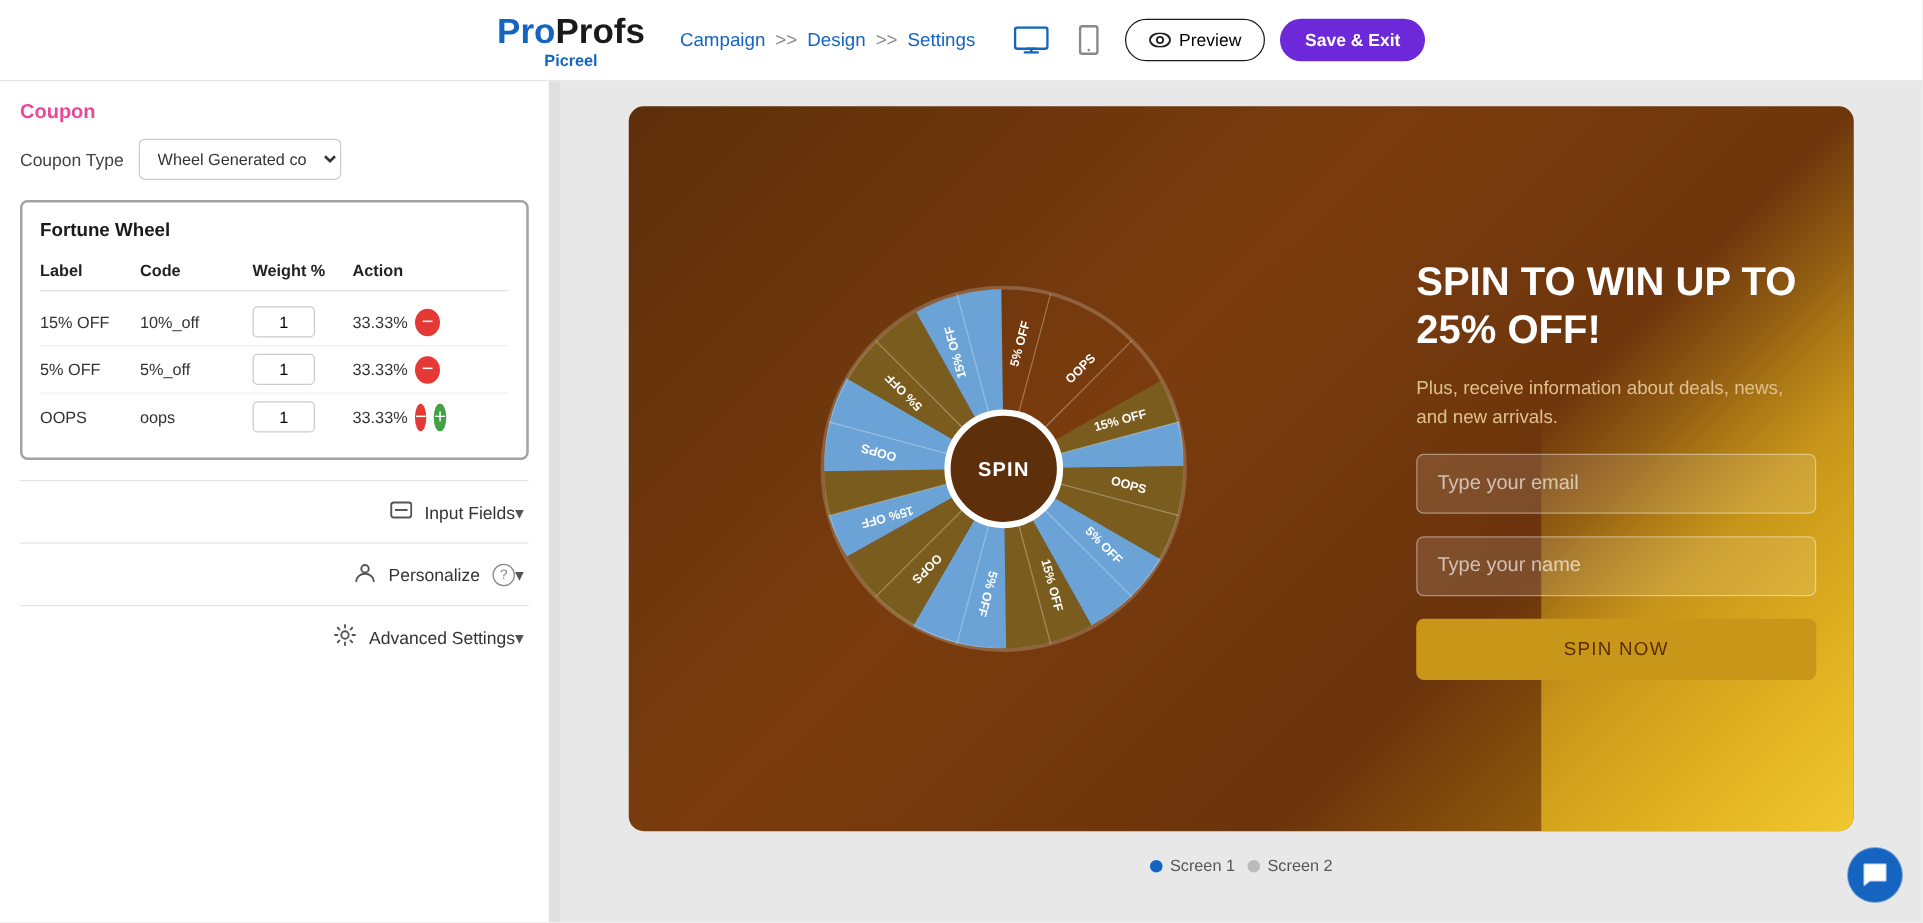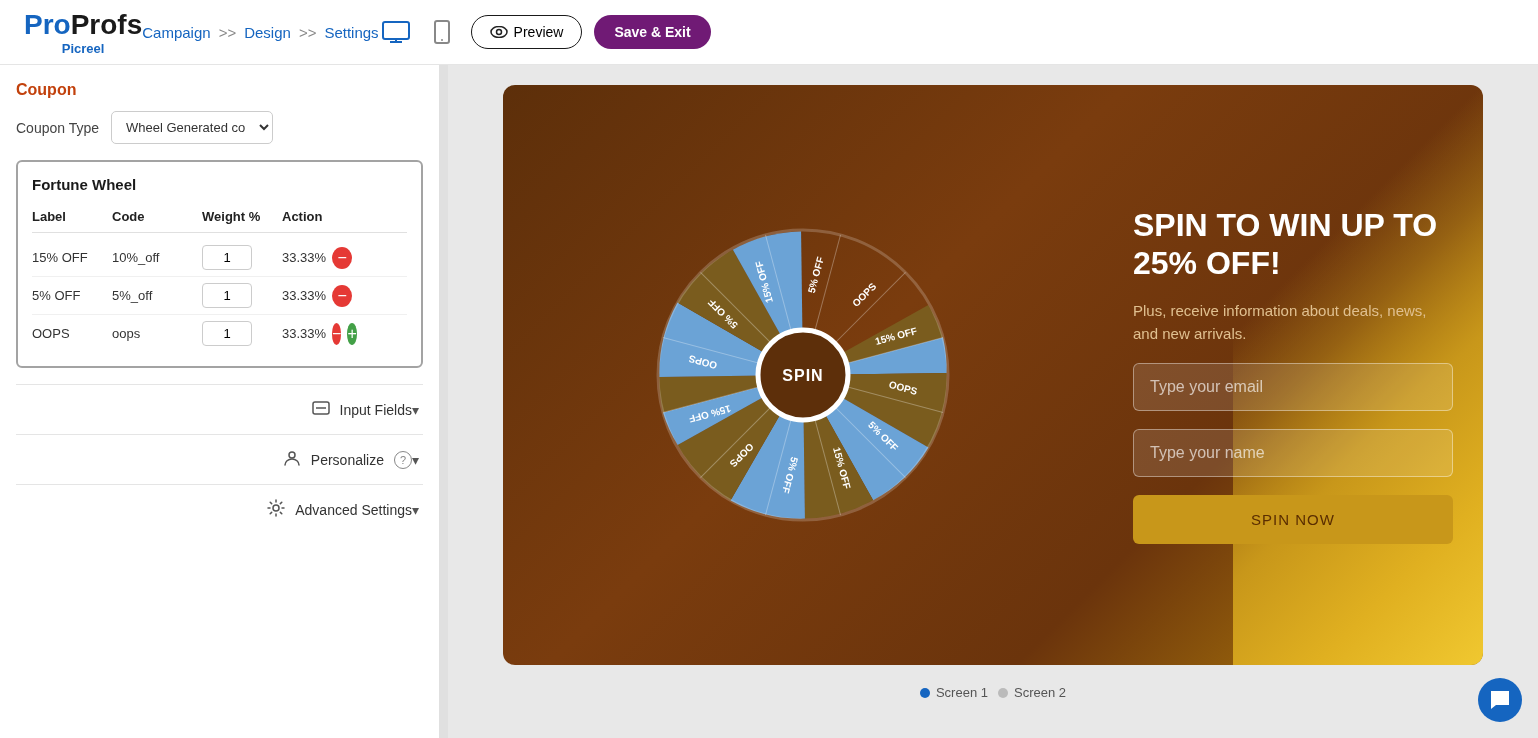--- a/index.html
+++ b/index.html
@@ -1,40 +1,40 @@
 <!DOCTYPE html>
 <html><head>
   <meta charset="utf-8">
   <style>
     * { box-sizing: border-box; margin: 0; padding: 0; }
     body { font-family: -apple-system, BlinkMacSystemFont, 'Segoe UI', sans-serif; background: #f5f5f5; width: 1538px; height: 738px; overflow: hidden; display: flex; flex-direction: column; }
 
     
-    .header { background: #fff; height: 65px; display: flex; align-items: center; justify-content: flex-start; padding: 0 24px; border-bottom: 1px solid #e5e5e5; flex-shrink: 0; }
+    .header { background: #fff; height: 65px; display: flex; align-items: center; justify-content: center; padding: 0 24px; border-bottom: 1px solid #e5e5e5; flex-shrink: 0; gap: 28px; }
     .logo { display: flex; flex-direction: column; }
     .logo-pro { font-size: 28px; font-weight: 800; color: #1a1a1a; }
     .logo-pro span { color: #1565C0; }
     .logo-sub { font-size: 13px; color: #1565C0; font-weight: 600; text-align: center; }
     .nav-breadcrumb { display: flex; align-items: center; gap: 8px; font-size: 15px; color: #555; }
     .nav-breadcrumb .active { color: #1565C0; }
     .nav-breadcrumb .arrow { color: #888; }
     .header-right { display: flex; align-items: center; gap: 12px; }
     .icon-desktop, .icon-mobile { width: 34px; height: 34px; display: flex; align-items: center; justify-content: center; cursor: pointer; color: #333; }
     .icon-desktop svg { color: #1565C0; }
     .btn-preview { border: 1.5px solid #1a1a1a; background: #fff; padding: 8px 18px; border-radius: 20px; font-size: 14px; cursor: pointer; display: flex; align-items: center; gap: 6px; font-weight: 500; }
-    .btn-save { background: #701a75; color: #fff; border: none; padding: 9px 20px; border-radius: 22px; font-size: 14px; font-weight: 600; cursor: pointer; }
+    .btn-save { background: #6d28d9; color: #fff; border: none; padding: 9px 20px; border-radius: 22px; font-size: 14px; font-weight: 600; cursor: pointer; }
 
     
     .main { display: flex; flex: 1; overflow: hidden; }
 
     
     .sidebar { width: 440px; background: #fff; border-right: 1px solid #e0e0e0; overflow-y: auto; flex-shrink: 0; padding: 16px 16px 0; }
 
     
-    .section-title { font-size: 16px; font-weight: 700; color: #c2410c; margin-bottom: 12px; }
+    .section-title { font-size: 16px; font-weight: 700; color: #ec4899; margin-bottom: 12px; }
     .coupon-row { display: flex; align-items: center; gap: 12px; margin-bottom: 16px; }
     .coupon-label { font-size: 14px; color: #444; min-width: 80px; }
     .coupon-select { padding: 7px 10px; border: 1px solid #ccc; border-radius: 5px; font-size: 13px; color: #333; background: #fff; cursor: pointer; }
 
     
     .fortune-wheel-box { border: 2px solid #a3a3a3; border-radius: 6px; padding: 14px; margin-bottom: 16px; }
     .fortune-wheel-title { font-size: 15px; font-weight: 700; color: #1a1a1a; margin-bottom: 12px; }
     .fw-table-header { display: grid; grid-template-columns: 80px 90px 80px 70px; font-size: 13px; font-weight: 700; color: #222; padding: 4px 0 8px; border-bottom: 1px solid #e0e0e0; margin-bottom: 6px; }
     .fw-row { display: grid; grid-template-columns: 80px 90px 80px 70px; align-items: center; padding: 6px 0; border-bottom: 1px solid #f0f0f0; }
     .fw-row:last-child { border-bottom: none; }

